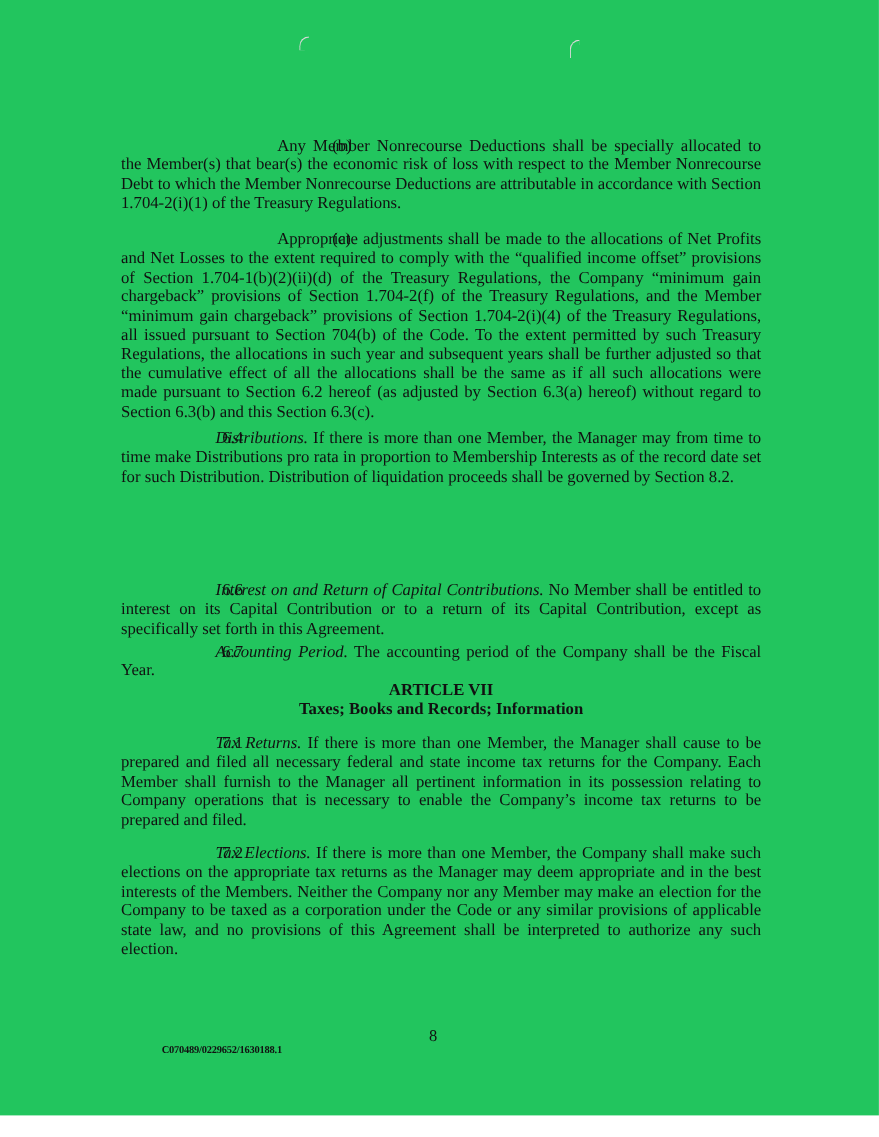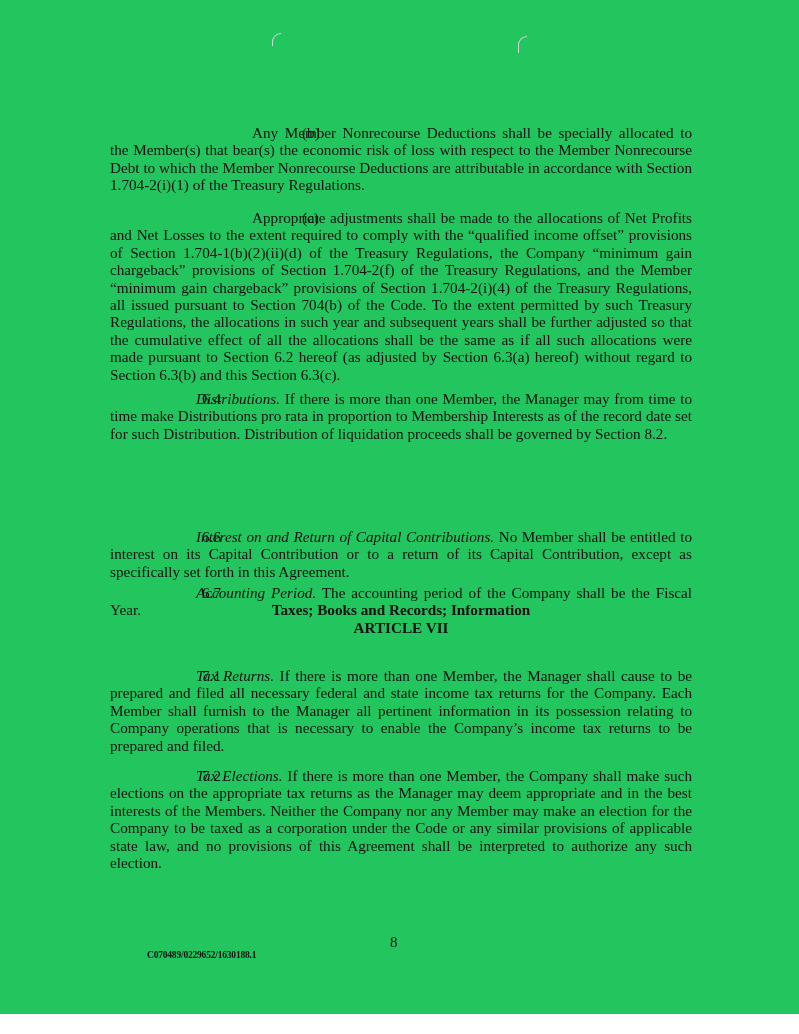--- a/index.html
+++ b/index.html
@@ -35,21 +35,21 @@
   <p class="para indent-b" style="top:209px;"><span class="label lbl-b">(c)</span><span>Appropriate adjustments shall be made to the allocations of Net Profits and Net Losses to the extent required to comply with the “qualified income offset” provisions of Section 1.704-1(b)(2)(ii)(d) of the Treasury Regulations, the Company “minimum gain chargeback” provisions of Section 1.704-2(f) of the Treasury Regulations, and the Member “minimum gain chargeback” provisions of Section 1.704-2(i)(4) of the Treasury Regulations, all issued pursuant to Section 704(b) of the Code.  To the extent permitted by such Treasury Regulations, the allocations in such year and subsequent years shall be further adjusted so that the cumulative effect of all the allocations shall be the same as if all such allocations were made pursuant to Section 6.2 hereof (as adjusted by Section 6.3(a) hereof) without regard to Section 6.3(b) and this Section 6.3(c).</span></p>
 
   <p class="para indent-s" style="top:390px;"><span class="label lbl-s">6.4</span><span class="heading-title">Distributions.</span> <span>If there is more than one Member, the Manager may from time to time make Distributions pro rata in proportion to Membership Interests as of the record date set for such Distribution.  Distribution of liquidation proceeds shall be governed by Section 8.2.</span></p>
 
 
   <p class="para indent-s" style="top:528px;"><span class="label lbl-s">6.6</span><span class="heading-title">Interest on and Return of Capital Contributions.</span> <span>No Member shall be entitled to interest on its Capital Contribution or to a return of its Capital Contribution, except as specifically set forth in this Agreement.</span></p>
 
   <p class="para indent-s" style="top:584px;"><span class="label lbl-s">6.7</span><span class="heading-title">Accounting Period.</span> <span>The accounting period of the Company shall be the Fiscal Year.</span></p>
 
   <div class="article" style="top:619px;">ARTICLE VII</div>
-  <div class="article" style="top:601px;">Taxes; Books and Records; Information</div>
+  <div class="article" style="top:636px;">Taxes; Books and Records; Information</div>
 
   <p class="para indent-s" style="top:667px;"><span class="label lbl-s">7.1</span><span class="heading-title">Tax Returns.</span> <span>If there is more than one Member, the Manager shall cause to be prepared and filed all necessary federal and state income tax returns for the Company.  Each Member shall furnish to the Manager all pertinent information in its possession relating to Company operations that is necessary to enable the Company’s income tax returns to be prepared and filed.</span></p>
 
   <p class="para indent-s" style="top:767px;"><span class="label lbl-s">7.2</span><span class="heading-title">Tax Elections.</span> <span>If there is more than one Member, the Company shall make such elections on the appropriate tax returns as the Manager may deem appropriate and in the best interests of the Members.  Neither the Company nor any Member may make an election for the Company to be taxed as a corporation under the Code or any similar provisions of applicable state law, and no provisions of this Agreement shall be interpreted to authorize any such election.</span></p>
 
 
   <div class="page-num">8</div>
   <div class="doc-id">C070489/0229652/1630188.1</div>
 </div>
 

